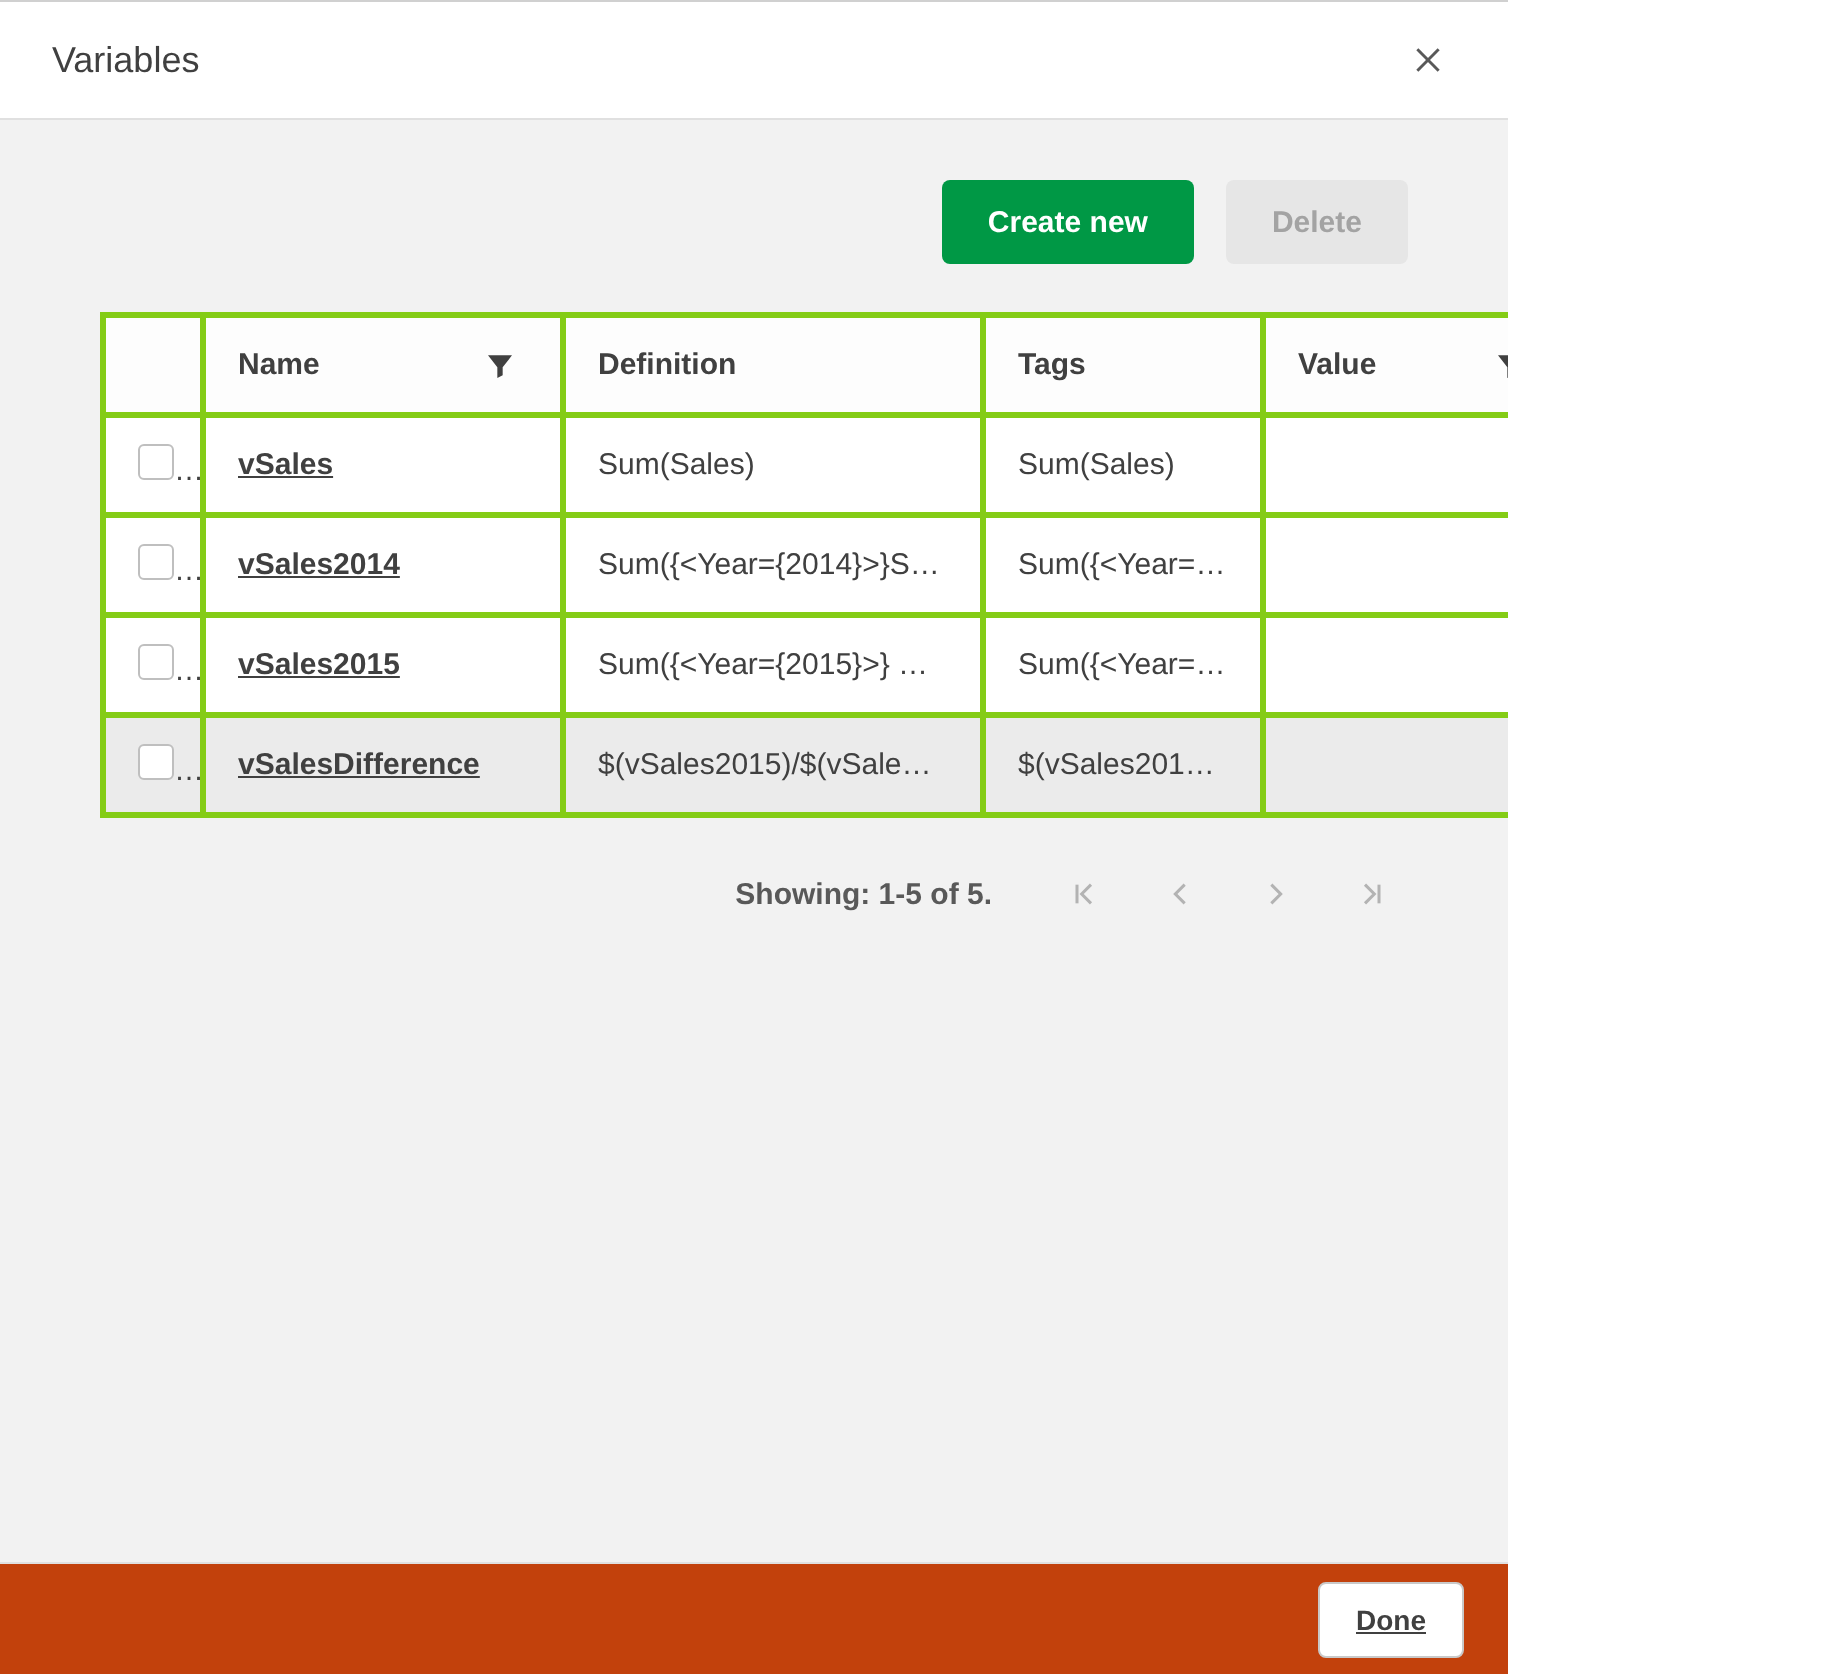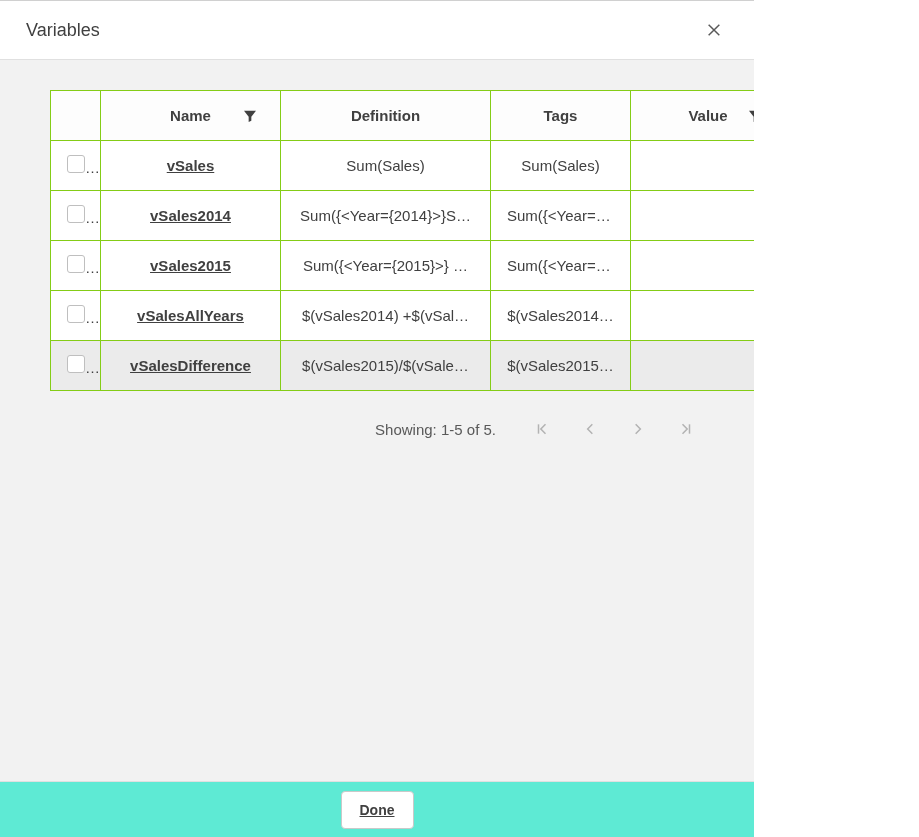--- a/index.html
+++ b/index.html
@@ -72,22 +72,22 @@
     cursor: not-allowed;
   }
 
   table.grid {
     width: 100%;
     border-collapse: collapse;
     background: #ffffff;
     table-layout: fixed;
   }
   table.grid th, table.grid td {
-    border: 1px solid #84cc16;
-    text-align: center;
+    border: 3px solid #84cc16;
+    text-align: left;
     vertical-align: middle;
     height: 50px;
     overflow: hidden;
     white-space: nowrap;
     text-overflow: ellipsis;
   }
   table.grid th {
     background: #fdfdfd;
     font-weight: 600;
     font-size: 15px;
@@ -146,37 +146,38 @@
 
   tbody tr.selected td { background: #ebebeb; }
 
   .pager {
     display: flex; align-items: center; justify-content: flex-end;
     gap: 24px;
     margin-top: 26px;
     color: #595959;
     font-size: 15px;
     padding-right: 6px;
+    font-weight: bold;
   }
   .pager-text { margin-right: 10px; }
   .pager-btn {
     width: 24px; height: 24px;
     display: inline-flex; align-items: center; justify-content: center;
     color: #b3b3b3;
     cursor: pointer;
     border: none; background: none; padding: 0;
   }
   .pager-btn svg { width: 14px; height: 14px; }
 
   .modal-footer {
     height: 56px;
     border-top: 1px solid #e0e0e0;
-    display: flex; align-items: center; justify-content: center;
+    display: flex; align-items: center; justify-content: flex-end;
     padding: 0 22px;
-    background: #5eead4;
+    background: #c2410c;
     text-decoration: underline;
   }
   .btn-done {
     height: 38px;
     padding: 0 18px;
     border: 1px solid #c9c9c9;
     border-radius: 4px;
     background: #ffffff;
     color: #404040;
     font-weight: 600;
@@ -194,20 +195,24 @@
     <button class="close-btn" aria-label="Close">
       <svg viewBox="0 0 24 24" fill="none" stroke="currentColor" stroke-width="2.2">
         <line x1="4" y1="4" x2="20" y2="20"></line>
           <line x1="20" y1="4" x2="4" y2="20"></line>
       </svg>
     </button>
   </div>
 
   <div class="modal-body">
 
+    <div class="toolbar">
+      <div class="btn btn-primary">Create new</div>
+      <div class="btn btn-disabled">Delete</div>
+    </div>
 
     <table class="grid">
       <colgroup>
         <col class="c-check">
           <col class="c-name">
           <col class="c-def">
           <col class="c-val">
           <col class="c-tags">
           <col class="c-act">
       </colgroup>
@@ -276,34 +281,20 @@
             <td>Sum({&lt;Year={…</td>
             <td></td>
             <td class="cell-act"><button class="row-actions" aria-label="Row actions">
                 <svg viewBox="0 0 24 6" fill="currentColor">
                   <circle cx="4" cy="3" r="2.2"></circle>
                   <circle cx="12" cy="3" r="2.2"></circle>
                   <circle cx="20" cy="3" r="2.2"></circle>
                 </svg>
               </button></td>
           </tr>
-          <tr>
-            <td class="cell-check"><span class="checkbox"></span></td>
-            <td class="cell-name">vSalesAllYears</td>
-            <td>$(vSales2014) +$(vSal…</td>
-            <td>$(vSales2014…</td>
-            <td></td>
-            <td class="cell-act"><button class="row-actions" aria-label="Row actions">
-                <svg viewBox="0 0 24 6" fill="currentColor">
-                  <circle cx="4" cy="3" r="2.2"></circle>
-                  <circle cx="12" cy="3" r="2.2"></circle>
-                  <circle cx="20" cy="3" r="2.2"></circle>
-                </svg>
-              </button></td>
-          </tr>
           <tr class="selected">
             <td class="cell-check"><span class="checkbox"></span></td>
             <td class="cell-name">vSalesDifference</td>
             <td>$(vSales2015)/$(vSale…</td>
             <td>$(vSales2015…</td>
             <td></td>
             <td class="cell-act"><button class="row-actions" aria-label="Row actions">
                 <svg viewBox="0 0 24 6" fill="currentColor">
                   <circle cx="4" cy="3" r="2.2"></circle>
                   <circle cx="12" cy="3" r="2.2"></circle>

